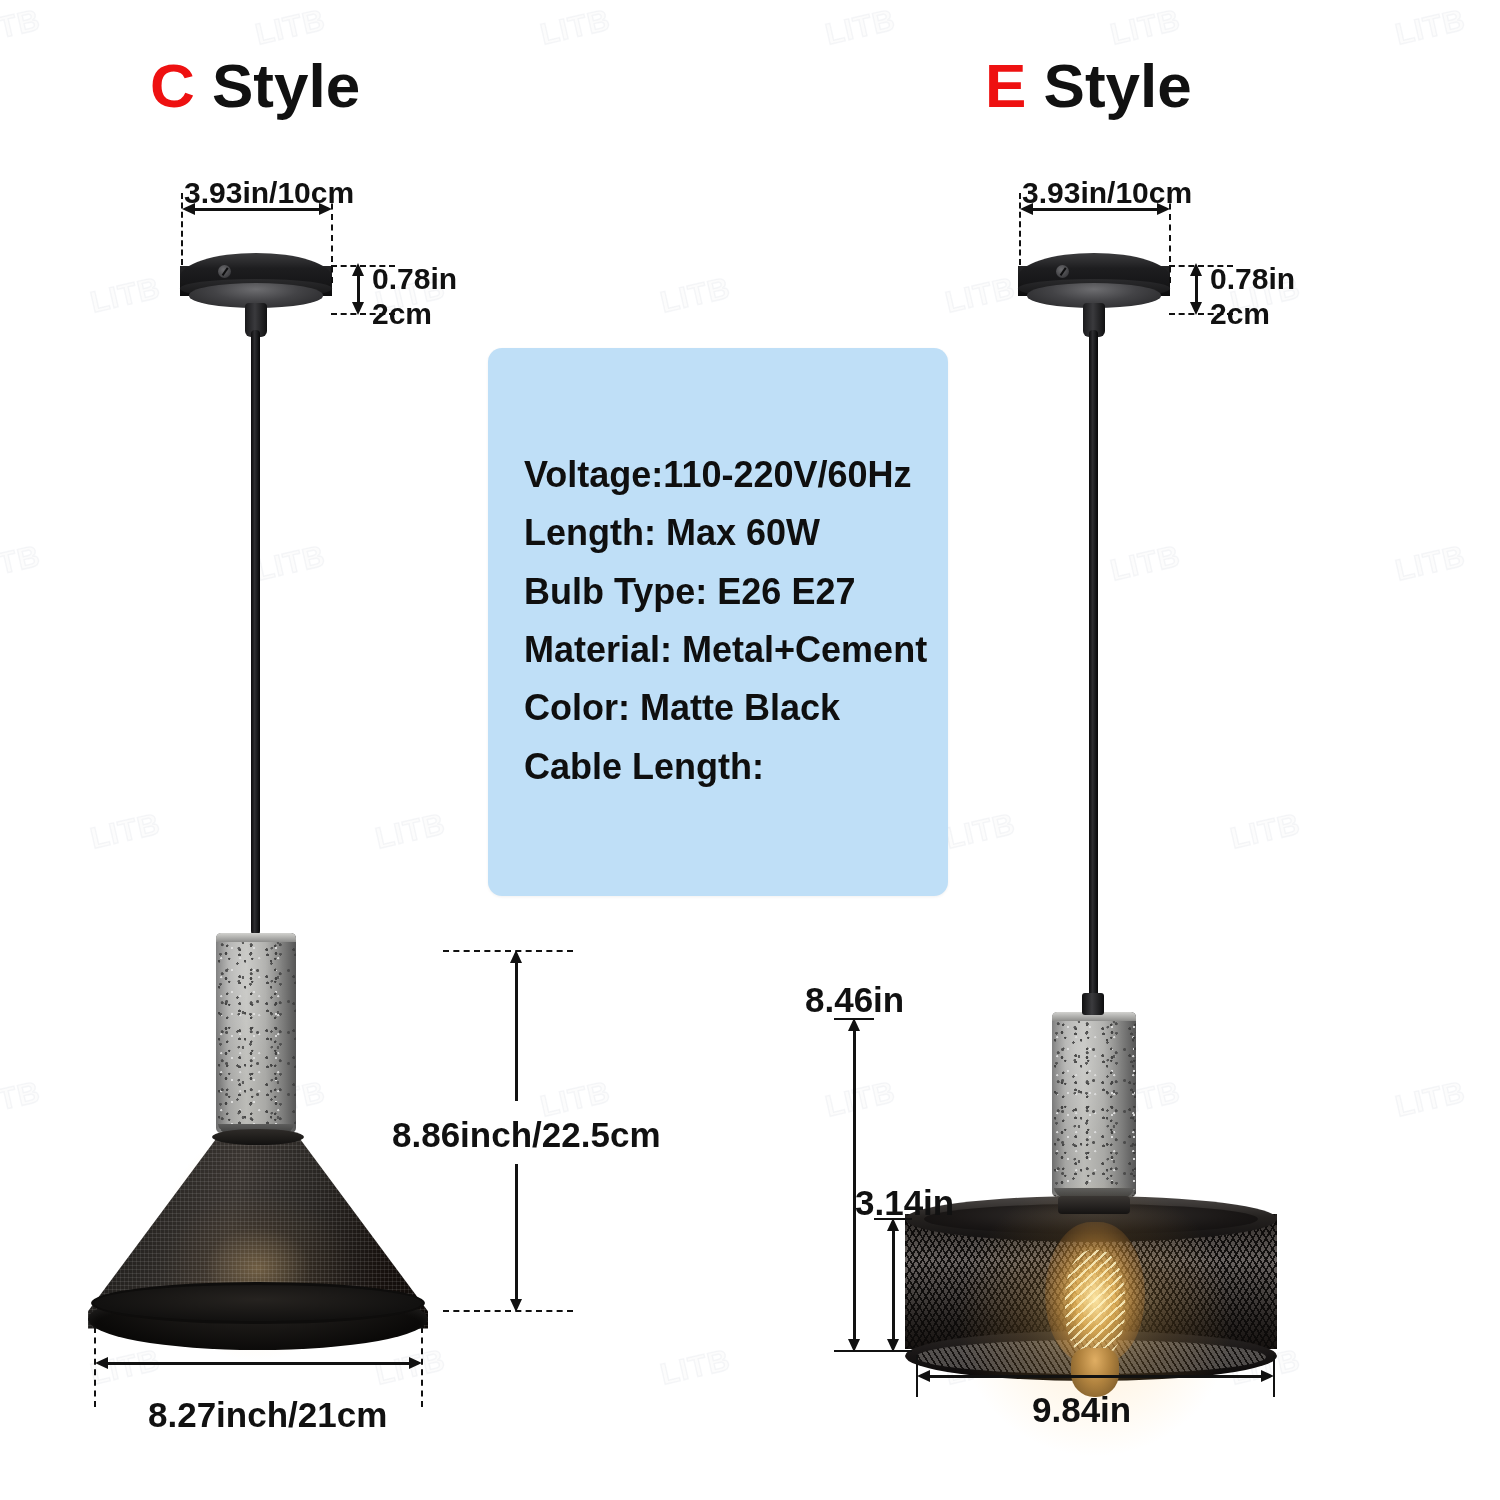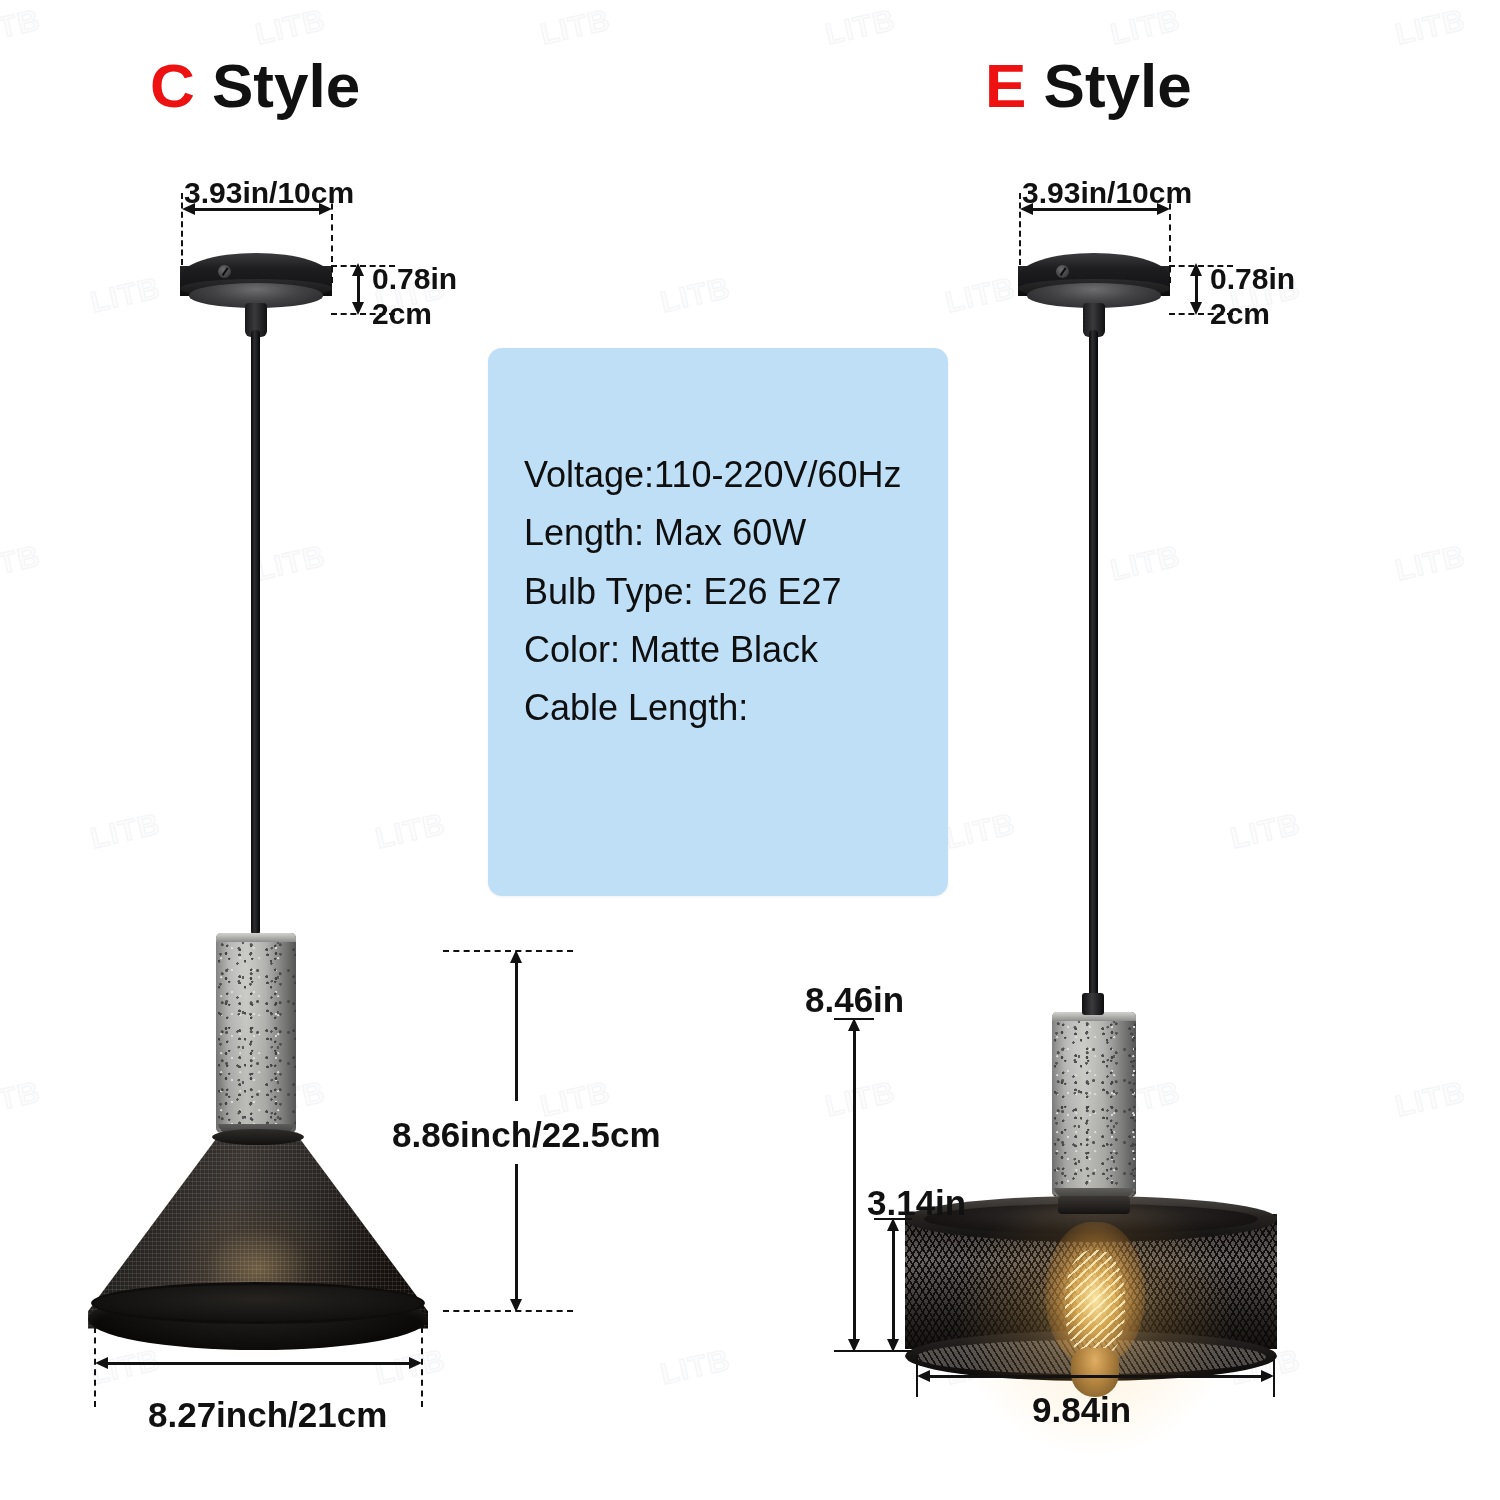--- a/index.html
+++ b/index.html
@@ -67,21 +67,21 @@
   #info-header {
     position:absolute; left:0; top:0; width:100%; height:72px;
     background:linear-gradient(180deg,#5e9ed6 0%, #4b8fcd 55%, #3f83c4 100%);
     border-radius:14px 14px 6px 6px;
     display:flex; align-items:center; padding-left:40px;
     font-size:41px; font-weight:400; color:#101418;
   }
   #info-list { position:absolute; left:36px; top:98px; right:16px; }
   #info-list li {
     list-style:none; font-size:36px; line-height:1.62; color:#0f0f0f;
-    font-weight:400; white-space:nowrap;
+    font-weight:700; white-space:nowrap;
   }
 
   
   .lamp { position:absolute; z-index:10; }
 
   
   .canopy { position:absolute; }
   .canopy .disc {
     position:absolute; left:0; top:0; width:100%; height:70%;
     border-radius:50%/60% 60% 40% 40%;
@@ -495,32 +495,33 @@
 </div>
 <div class="dim-label big" style="left:805px; top:980px;">8.46in</div>
 
 <div class="solid-h" style="left:874px; top:1218px; width:38px;"></div>
 <div class="solid-h" style="left:874px; top:1350px; width:38px;"></div>
 <div class="arrow-v" style="left:887px; top:1218px; height:134px;">
   <div class="head t"></div>
   <div class="shaft"></div>
   <div class="head b"></div>
 </div>
-<div class="dim-label big" style="left:855px; top:1183px;margin-left:12px;">3.14in</div>
+<div class="dim-label big" style="left:855px; top:1183px;">3.14in</div>
 
 <div class="solid-v" style="left:916px; top:1355px; height:42px;"></div>
 <div class="solid-v" style="left:1273px; top:1355px; height:42px;"></div>
 <div class="arrow-h" style="left:917px; top:1370px; width:357px;">
   <div class="head l"></div>
   <div class="shaft"></div>
   <div class="head r"></div>
 </div>
 <div class="dim-label big" style="left:1032px; top:1390px;">9.84in</div>
 
 <div id="info-card">
   <ul id="info-list">
     <li>Voltage:110-220V/60Hz</li>
     <li>Length: Max 60W</li>
     <li>Bulb Type: E26 E27</li>
+    <li>Material: Metal+Cement</li>
     <li>Color: Matte Black</li>
     <li>Cable Length:</li>
   </ul>
 </div>
 
 </body></html>

